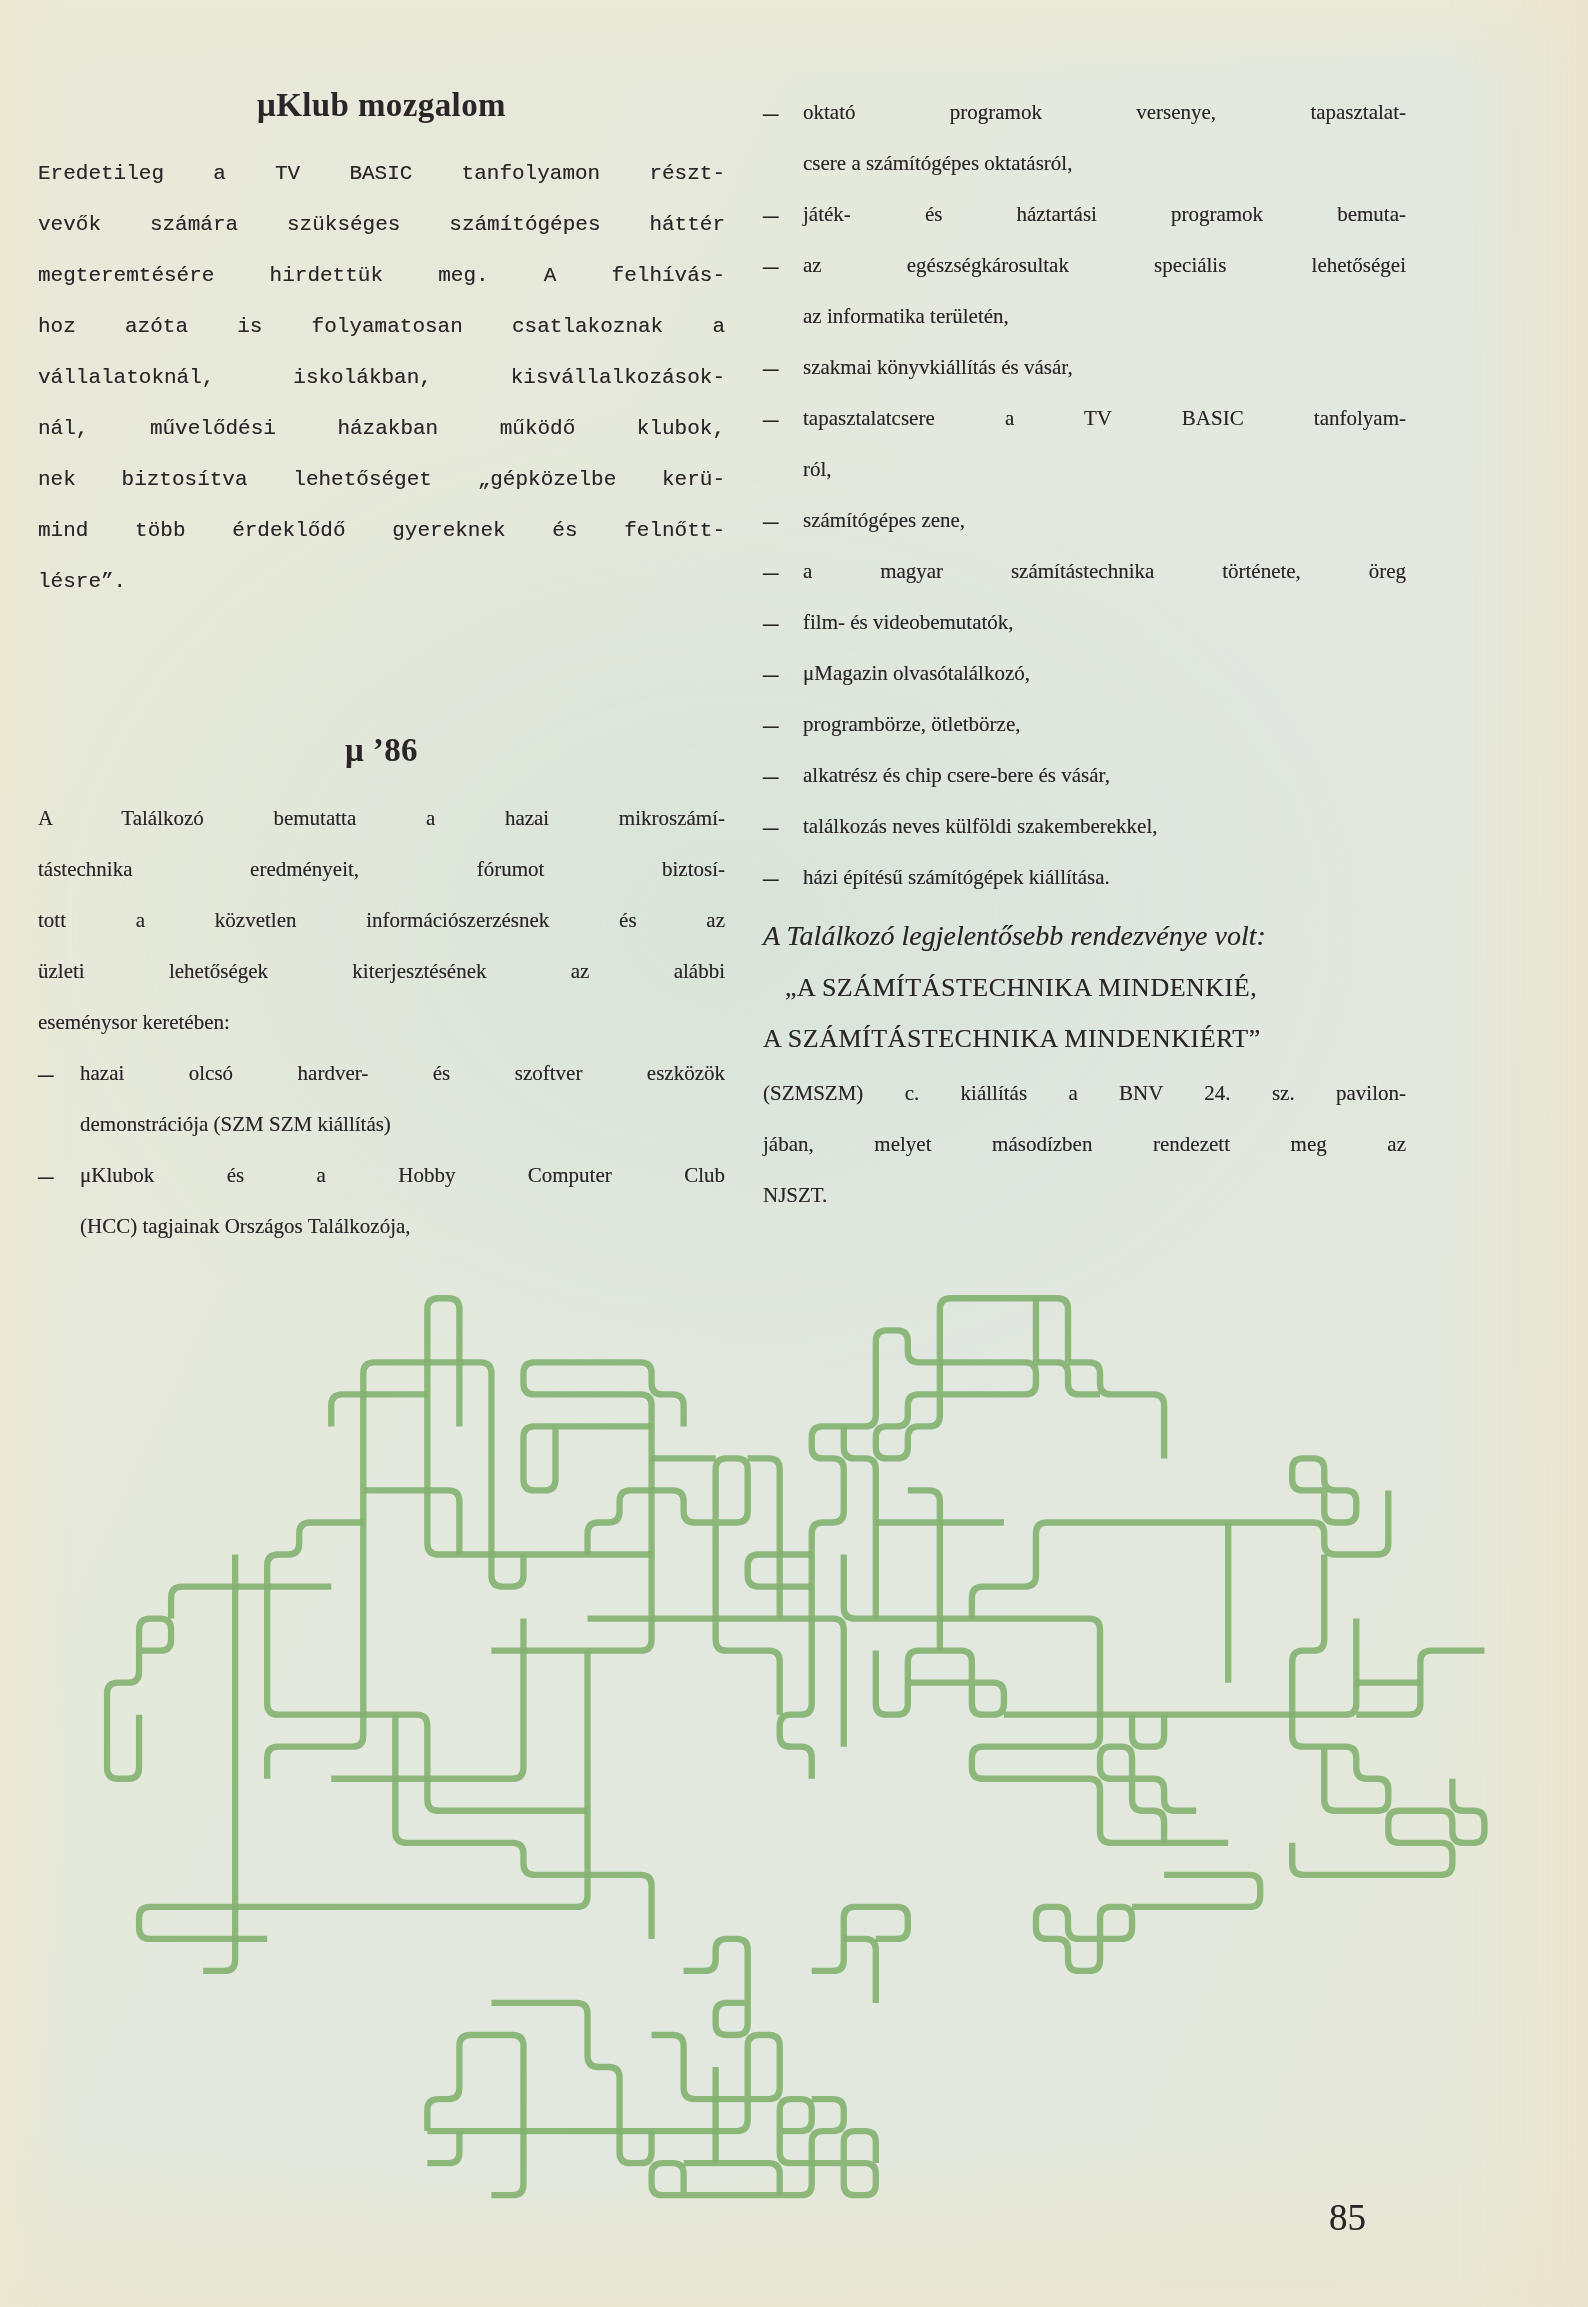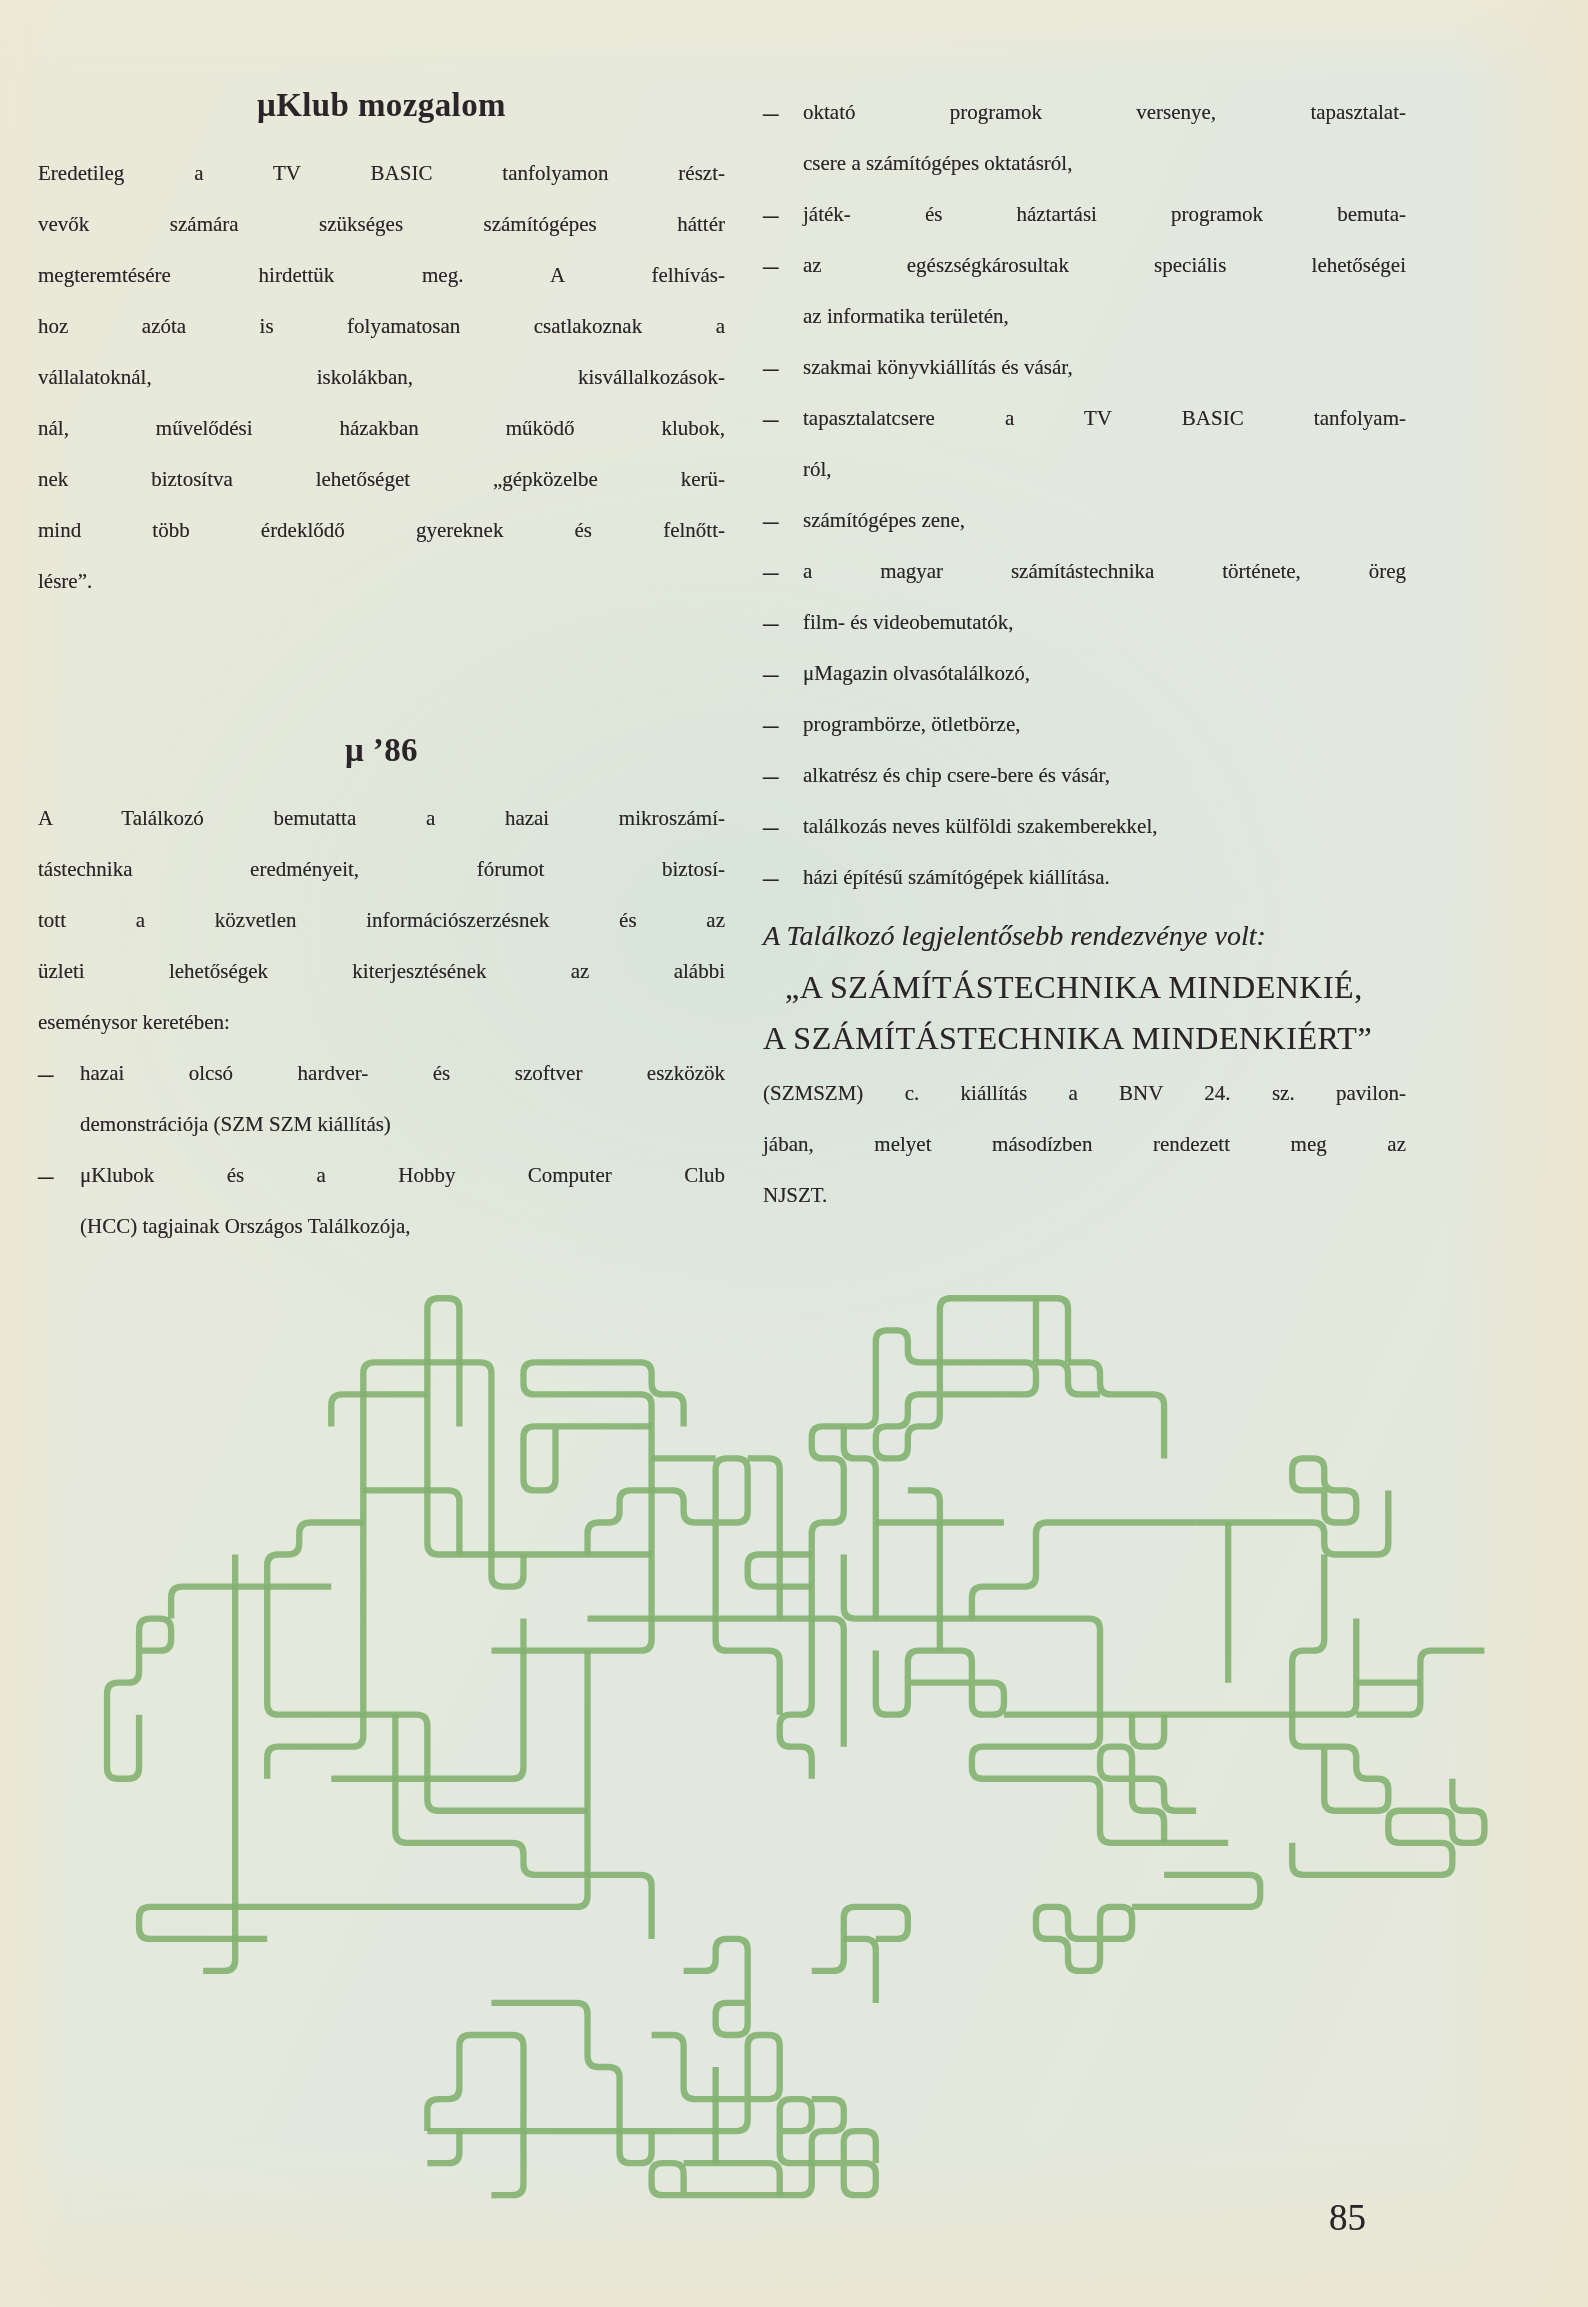--- a/index.html
+++ b/index.html
@@ -10,32 +10,32 @@
       radial-gradient(ellipse 970px 717px at 46% 40%, rgba(203,223,213,.45), rgba(203,223,213,0) 72%),
       linear-gradient(to right, #ece8d3 0px, rgba(236,232,211,0) 67px, rgba(236,232,211,0) 1450px, #ebe5cf 1589px),
       linear-gradient(to bottom, #ecead8 0px, rgba(236,233,214,0) 80px, rgba(236,233,214,0) 2142px, #e9e6d2 2307px),
       linear-gradient(115deg,#e9e9d8 0%,#e5e9dc 35%,#e2e8e0 60%,#e6e8d8 100%);
   }
   .col{position:absolute;}
   .left{left:38px;top:80px;width:687px;}
   .right{left:763px;top:87px;width:643px;}
   h2{font-size:33px;line-height:51px;font-weight:700;margin:0 0 17px 0;letter-spacing:0.4px;text-align:center;}
   .h-mu86{margin:0 0 17px 0;}
-  .para1{margin:16px 0 118px 0;}
+  .para1{margin:16px 0 118px 0;font-family:Liberation Mono, monospace;}
   .tl{font-size:21px;line-height:51px;text-align:justify;text-align-last:justify;
       text-shadow:0 0 0.5px rgba(43,36,40,.45);}
   .tl.last{text-align-last:left;}
   .li{display:flex;}
   .dash{flex:0 0 42px;width:42px;font-size:31px;line-height:51px;}
   .right .dash{flex-basis:40px;width:40px;}
   .li-body{flex:1;min-width:0;}
   .italic-line{font-style:italic;font-size:28px;line-height:51px;margin-top:6.7px;
       text-shadow:0 0 0.5px rgba(43,36,40,.45);}
   .caps{margin-top:1.7px;}
-  .caps .tl{font-size:32px;letter-spacing:0.5px;text-align:center;text-align-last:left;white-space:nowrap;}
+  .caps .tl{font-size:26px;letter-spacing:0.5px;text-align:center;text-align-last:left;white-space:nowrap;}
   .caps .tl:first-child{text-indent:22px;}
   .closing{margin-top:3.4px;}
   .pageno{position:absolute;left:1329px;top:2197px;font-size:37px;line-height:42px;
       text-shadow:0 0 0.5px rgba(43,36,40,.45);text-align:center;}
   #maze{position:absolute;}
 </style>
 </head>
 <body>
 
 <div class="page">

